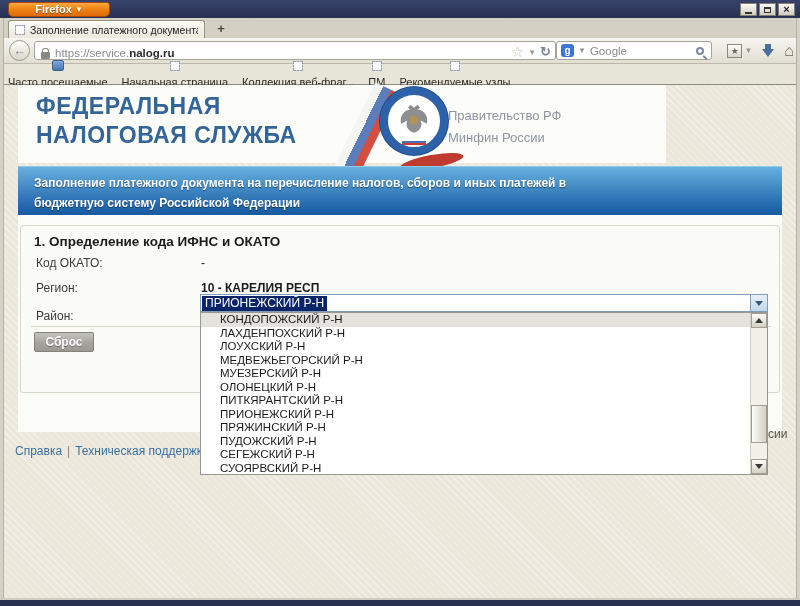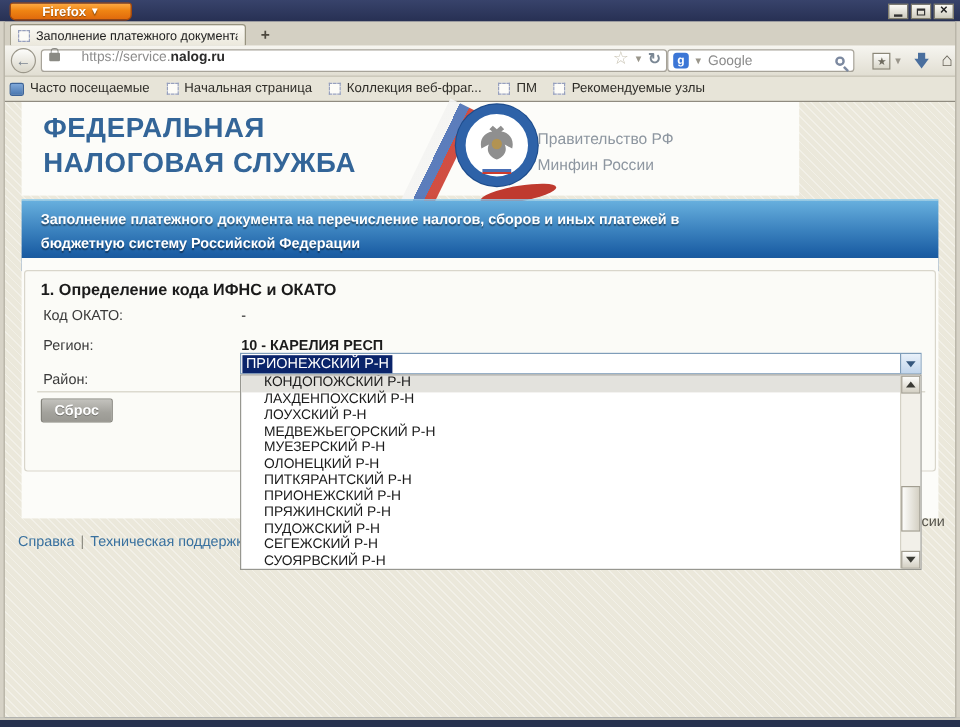--- a/index.html
+++ b/index.html
@@ -29,21 +29,21 @@
   .dashed-ico { width:10px; height:10px; border:1px dashed #97a0bd; background:#fcfbf7; flex:0 0 auto; }
   .newtab { position:absolute; left:210px; top:4px; width:22px; height:15px; text-align:center;
             font-size:13px; line-height:14px; color:#4c483e; font-weight:bold; }
 
   .navbar { position:absolute; left:0; top:38px; width:800px; height:26px;
             background:linear-gradient(#f6f5f0,#e1ded2); border-bottom:1px solid #bdb9ac; }
   .backbtn { position:absolute; left:9px; top:2px; width:21px; height:21px; border-radius:50%;
              border:1px solid #9b978a; background:linear-gradient(#fdfdfb,#d9d6c9);
              color:#7c8692; font-size:13px; line-height:19px; text-align:center; font-weight:bold; }
   .urlbar { position:absolute; left:34px; top:3px; width:522px; height:19px; background:#fff;
-            border:1px solid #a7a399; border-radius:3px; display:flex; align-items:flex-start; padding:0 4px;gap:13px; }
+            border:1px solid #a7a399; border-radius:3px; display:flex; align-items:flex-end; padding:0 4px; }
   .lock { width:9px; height:7px; background:#8a8a84; border-radius:1px; position:relative; margin:2px 5px 0 2px; flex:0 0 auto; }
   .lock:before { content:''; position:absolute; top:-4px; left:1px; width:5px; height:4px;
                  border:1.5px solid #8a8a84; border-bottom:none; border-radius:3px 3px 0 0; }
   .url-text { font-size:11.5px; color:#8c8c8c; white-space:nowrap; flex:1; }
   .url-text b { color:#2c2c2c; }
   .url-icons { display:flex; align-items:center; gap:4px; }
   .star { color:#c9c4b4; font-size:15px; line-height:14px; }
   .mini-caret { color:#9a968b; font-size:8px; }
   .reload { color:#7a8794; font-size:13px; font-weight:bold; line-height:14px; }
   .searchbar { position:absolute; left:556px; top:3px; width:156px; height:19px; background:#fff;
@@ -57,21 +57,21 @@
   .toolicons { position:absolute; right:6px; top:3px; display:flex; align-items:center; gap:10px; height:19px; }
   .bm-ico { width:15px; height:14px; border:1px solid #8b8778; background:linear-gradient(#fdfdfb,#d9d6c9);
             color:#6d6a5e; font-size:9px; text-align:center; line-height:13px; }
   .dl-ico { width:0; height:0; border-left:6px solid transparent; border-right:6px solid transparent;
             border-top:8px solid #4a6f9e; position:relative; margin-top:5px; }
   .dl-ico:before { content:''; position:absolute; left:-3px; top:-13px; width:6px; height:6px; background:#4a6f9e; }
   .home-ico { color:#6b675c; font-size:16px; line-height:17px; }
 
   .bmbar { position:absolute; left:0; top:64px; width:800px; height:21px; background:#e7e4d8;
            border-bottom:1px solid #8f8b80; display:flex; align-items:center; padding-left:8px; gap:14px; }
-  .bm-item { display:flex; align-items:center; gap:5px; }
+  .bm-item { display:flex; align-items:center; gap:5px;flex-direction:column; }
   .bm-label { font-size:11px; color:#2e2c27; white-space:nowrap; }
   .folder-icon { width:12px; height:11px; background:linear-gradient(#7fa8d9,#4a77b0); border:1px solid #3c6398; border-radius:2px; }
   .placeholder-icon { width:10px; height:10px; border:1px dashed #97a0bd; background:#fdfcf8; }
 
   
   .viewport { position:absolute; left:0; top:85px; width:800px; height:513px; background:#ebe8db;
               background-image:repeating-linear-gradient(45deg, rgba(255,255,255,.35) 0 1px, transparent 1px 5px); }
   .frame-edge { position:absolute; top:18px; width:4px; height:580px; background:#d6d2c6; z-index:40; }
   .frame-left { left:0; border-right:1px solid #b4b0a2; }
   .frame-right { right:0; border-left:1px solid #b4b0a2; }

